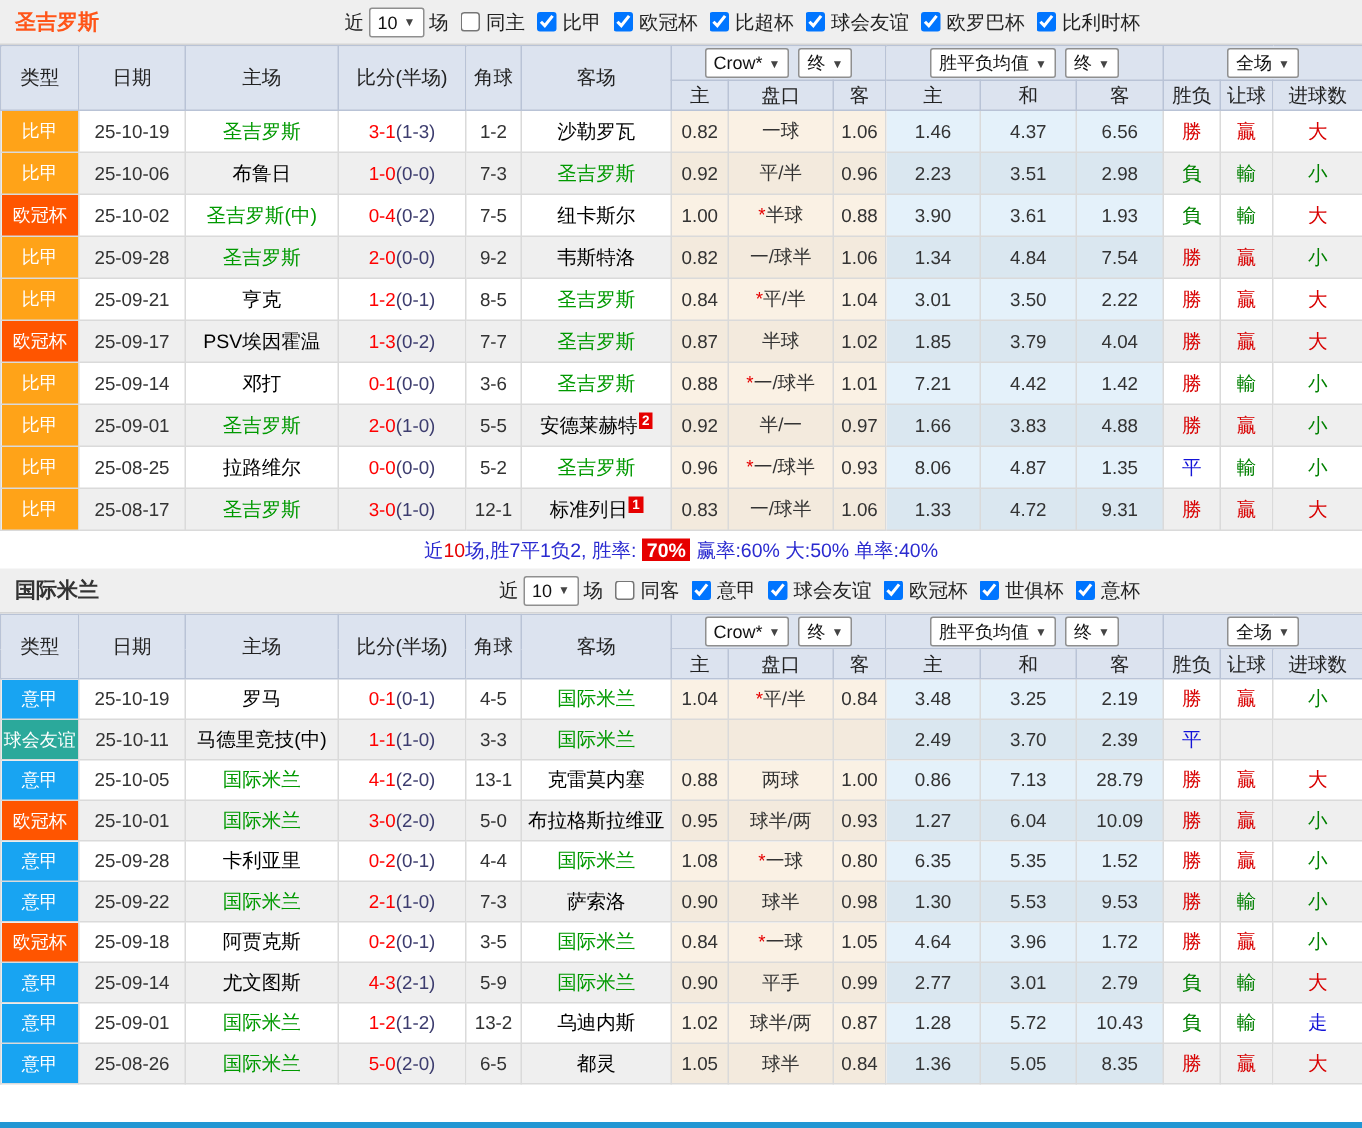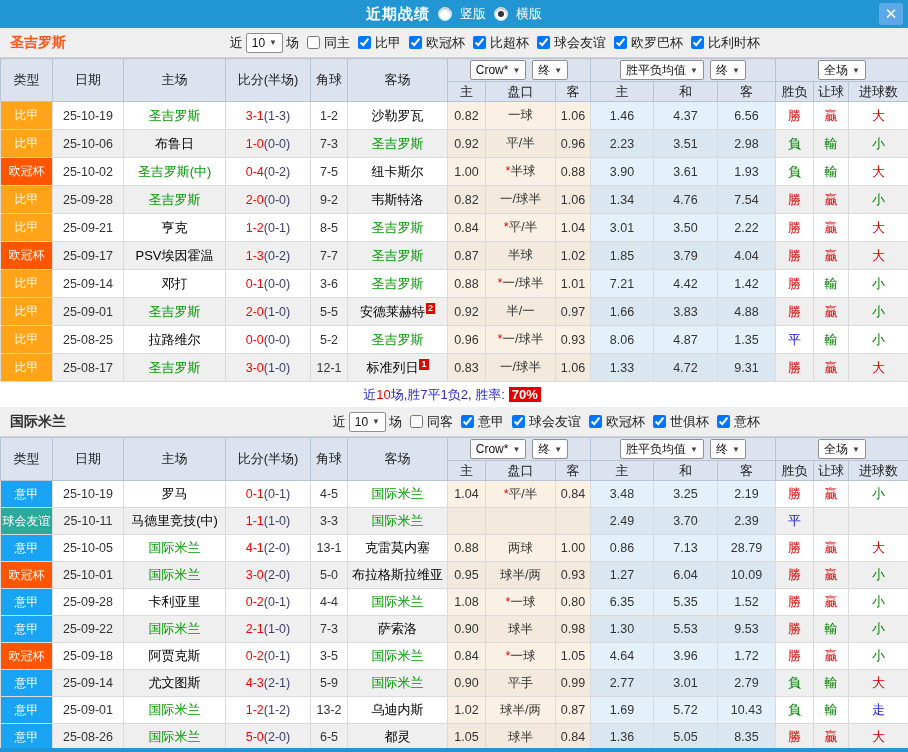--- a/index.html
+++ b/index.html
@@ -78,28 +78,20 @@
   }
   .summaryrow .red{color:#e60000;}
   .ratebadge{background:#e60000;color:#fff;font-weight:bold;padding:0 3px;margin:0 4px;}
   
   .bottom-strip{position:absolute;left:0;bottom:0;width:908px;height:4px;background:#2196d3;}
 </style>
 </head>
 <body>
 
 <div class="window">
-  <div class="titlebar">
-    <span class="title">近期战绩</span>
-    <span class="radio" id="radio-v"></span>
-    <span class="radio-label">竖版</span>
-    <span class="radio sel" id="radio-h"></span>
-    <span class="radio-label">横版</span>
-    <div class="close-btn">✕</div>
-  </div>
   <div id="sections">
       <div class="section">
         <div class="filterbar">
           <span class="teamname" style="color: rgb(255, 85, 25);">圣吉罗斯</span>
           <span class="filtercenter">
             <span class="flabel">近</span>
             <span class="ddl">
               <span class="ddltext">10</span>
               <span class="arrow">▼</span>
             </span>
@@ -247,21 +239,21 @@
               <td class="type" style="background: rgb(255, 163, 24);">比甲</td>
               <td class="date">25-09-28</td>
               <td class="teamcell focus">圣吉罗斯</td>
               <td class="score"><span class="ft">2-0</span><span class="ht">(0-0)</span></td>
               <td class="corner">9-2</td>
               <td class="teamcell">韦斯特洛</td>
               <td class="odd crow">0.82</td>
               <td class="odd crow">一/球半</td>
               <td class="odd crow">1.06</td>
               <td class="odd avg">1.34</td>
-              <td class="odd avg">4.76</td>
+              <td class="odd avg">4.84</td>
               <td class="odd avg">7.54</td>
               <td class="res" style="color: rgb(216, 0, 0);">勝</td>
               <td class="res" style="color: rgb(216, 0, 0);">贏</td>
               <td class="res" style="color: rgb(0, 128, 0);">小</td>
             </tr>
             <tr class="match-row">
               <td class="type" style="background: rgb(255, 163, 24);">比甲</td>
               <td class="date">25-09-21</td>
               <td class="teamcell">亨克</td>
               <td class="score"><span class="ft">1-2</span><span class="ht">(0-1)</span></td>
@@ -357,21 +349,21 @@
               <td class="odd crow">1.06</td>
               <td class="odd avg">1.33</td>
               <td class="odd avg">4.72</td>
               <td class="odd avg">9.31</td>
               <td class="res" style="color: rgb(216, 0, 0);">勝</td>
               <td class="res" style="color: rgb(216, 0, 0);">贏</td>
               <td class="res" style="color: rgb(216, 0, 0);">大</td>
             </tr>
           </tbody>
         </table>
-        <div class="summaryrow"><span>近</span><span class="red">10</span><span>场,胜7平1负2, 胜率:</span><span class="ratebadge">70%</span></div>
+        <div class="summaryrow"><span>近</span><span class="red">10</span><span>场,胜7平1负2, 胜率:</span><span class="ratebadge">70%</span><span>赢率:60% 大:50% 单率:40%</span></div>
       </div>
       <div class="section">
         <div class="filterbar">
           <span class="teamname" style="color: rgb(51, 51, 51);">国际米兰</span>
           <span class="filtercenter">
             <span class="flabel">近</span>
             <span class="ddl">
               <span class="ddltext">10</span>
               <span class="arrow">▼</span>
             </span>
@@ -601,21 +593,21 @@
             <tr class="match-row">
               <td class="type" style="background: rgb(24, 164, 242);">意甲</td>
               <td class="date">25-09-01</td>
               <td class="teamcell focus">国际米兰</td>
               <td class="score"><span class="ft">1-2</span><span class="ht">(1-2)</span></td>
               <td class="corner">13-2</td>
               <td class="teamcell">乌迪内斯</td>
               <td class="odd crow">1.02</td>
               <td class="odd crow">球半/两</td>
               <td class="odd crow">0.87</td>
-              <td class="odd avg">1.69</td>
+              <td class="odd avg">1.28</td>
               <td class="odd avg">5.72</td>
               <td class="odd avg">10.43</td>
               <td class="res" style="color: rgb(0, 128, 0);">負</td>
               <td class="res" style="color: rgb(0, 128, 0);">輸</td>
               <td class="res" style="color: rgb(20, 20, 216);">走</td>
             </tr>
             <tr class="match-row alt">
               <td class="type" style="background: rgb(24, 164, 242);">意甲</td>
               <td class="date">25-08-26</td>
               <td class="teamcell focus">国际米兰</td>

